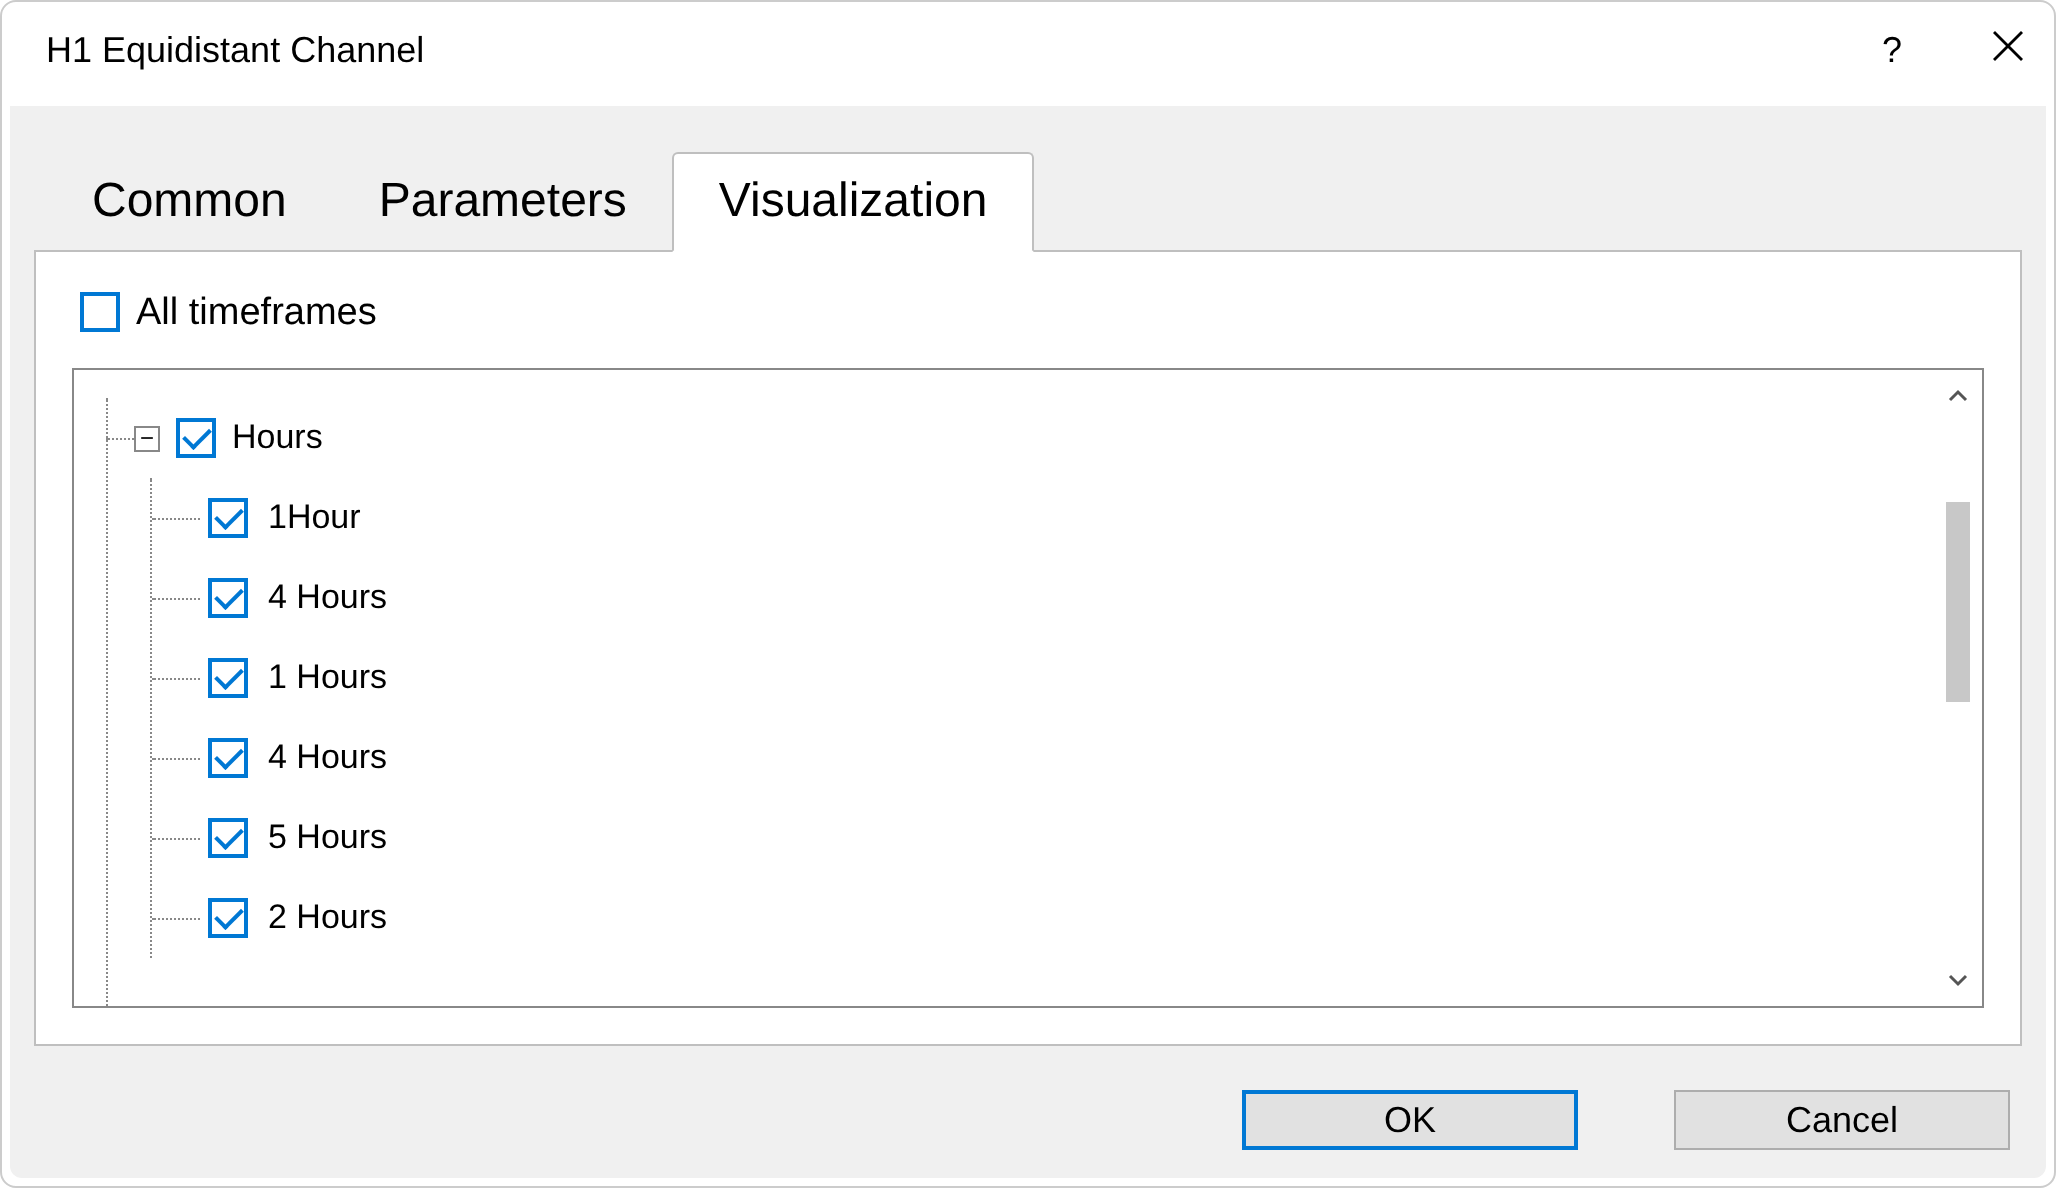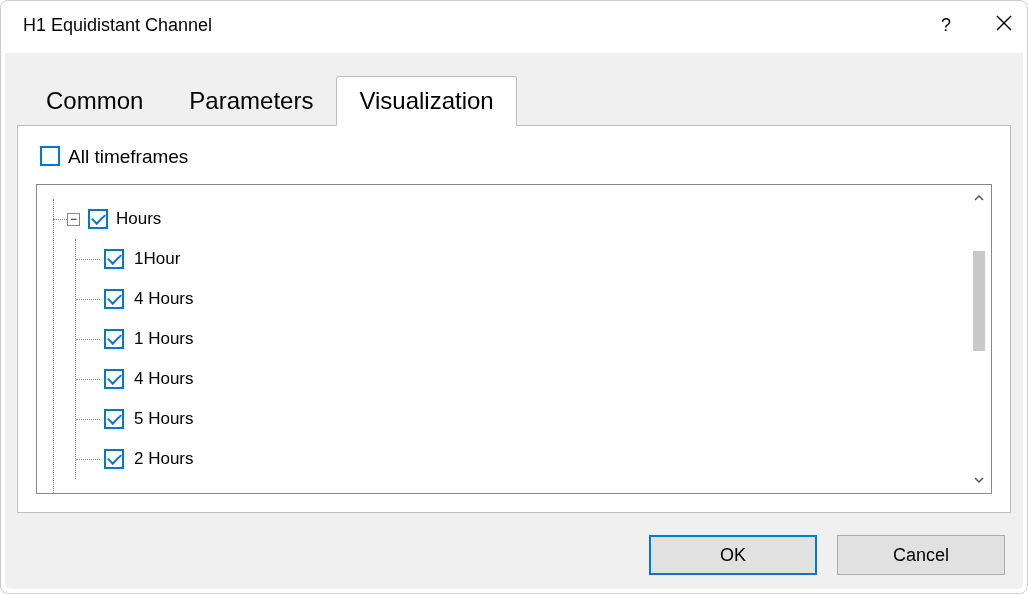--- a/index.html
+++ b/index.html
@@ -227,26 +227,27 @@
     }
     .scroll-track { flex:1; display:flex; flex-direction:column; align-items:center;}
     .button-row {
       display: flex;
       justify-content: flex-end;
       gap: 20px;
       padding: 10px 18px 14px 0;
     }
     .btn {
       width: 168px;
-      height: 40px;
+      height: 30px;
       font-size: 18px;
       border: 1px solid #adadad;
       background: #e1e1e1;
       cursor: pointer;
       color: #000;
+      margin-left: 28px;
     }
     .btn.primary {
       background: #e1e1e1;
       border: 2px solid #0078d4;
     }
   </style>
 </head>
 <body>
 
 <div class="window">

